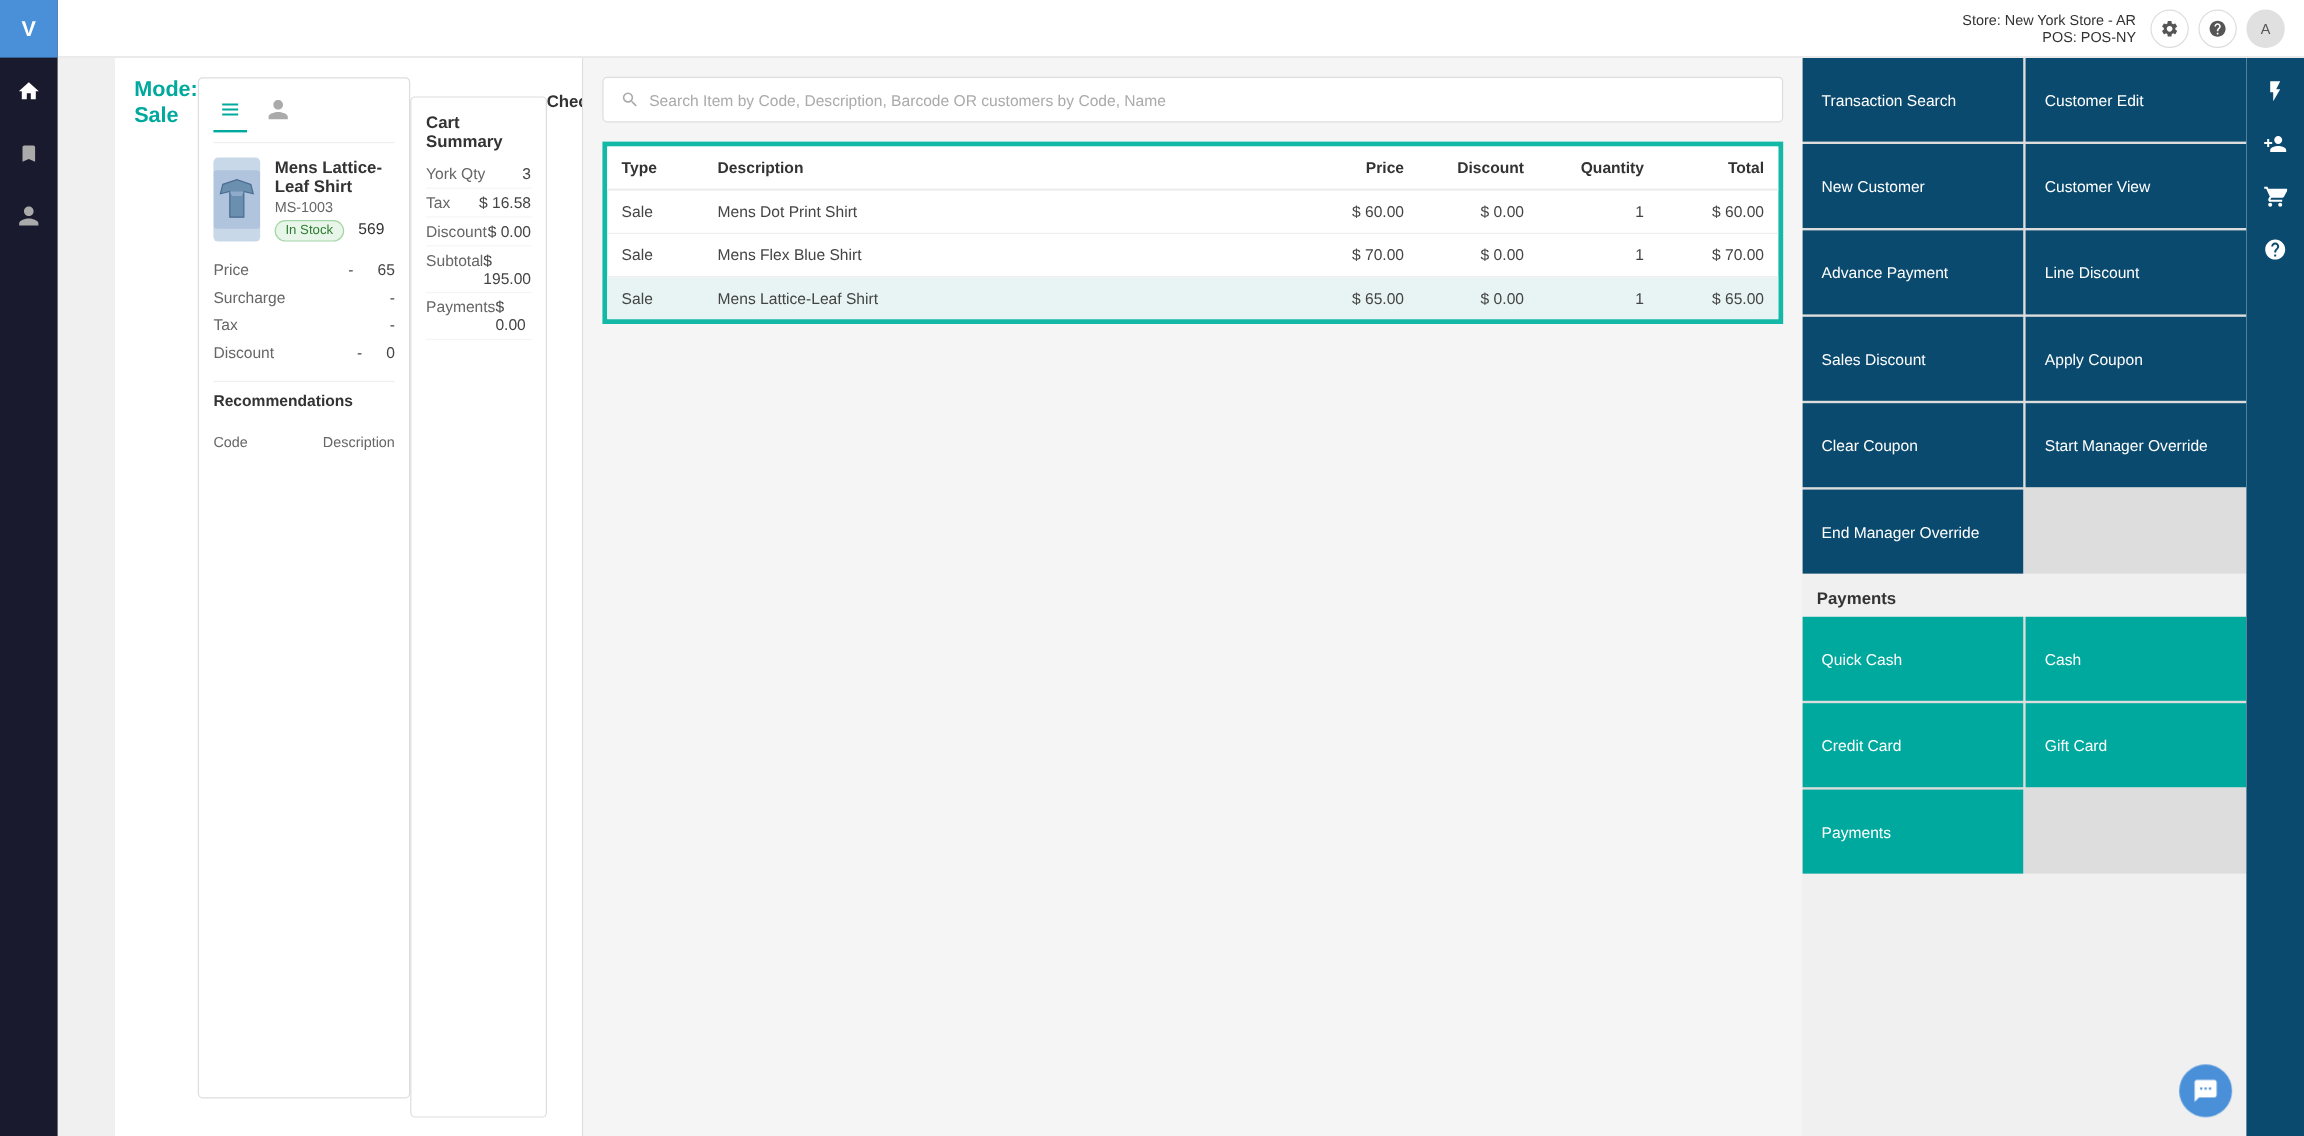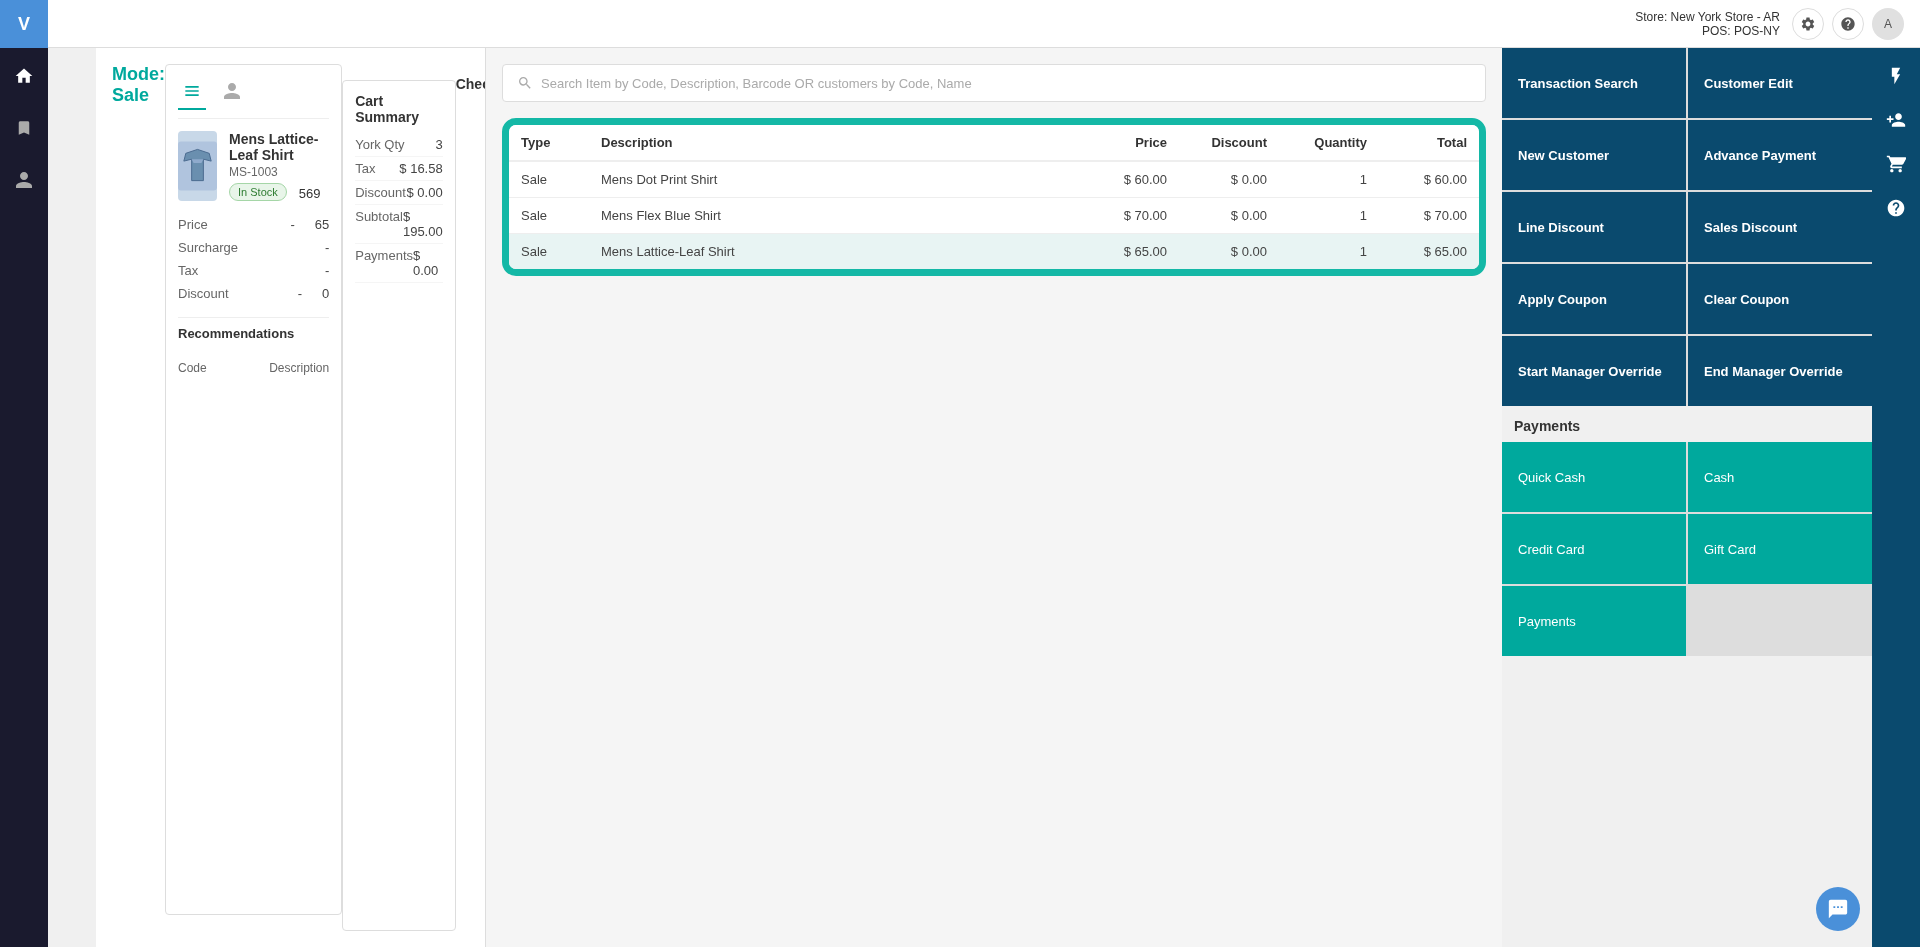--- a/index.html
+++ b/index.html
@@ -245,23 +245,23 @@
       display: flex;
       align-items: center;
       gap: 8px;
       margin-bottom: 16px;
       color: #aaa;
       font-size: 13px;
     }
 
     .items-table {
       background: white;
-      border-radius: 14px;
+      border-radius: 0;
       overflow: hidden;
-      border: 7px solid #14b8a6;
+      border: 4px solid #14b8a6;
     }
     .table-header {
       display: grid;
       grid-template-columns: 80px 1fr 100px 100px 100px 100px;
       padding: 10px 12px;
       background: white;
       border-bottom: 2px solid #eee;
       font-weight: bold;
       font-size: 13px;
       color: #333;
@@ -290,21 +290,21 @@
       grid-template-columns: 1fr 1fr;
       gap: 2px;
       background: #ddd;
     }
     .action-btn {
       background: #0a4a6e;
       color: white;
       padding: 20px 16px;
       cursor: pointer;
       font-size: 13px;
-      font-weight: 700;
+      font-weight: 400;
       min-height: 70px;
       display: flex;
       align-items: center;
     }
 
     .payments-section { padding: 12px 0 0; }
     .payments-title { font-size: 14px; font-weight: bold; color: #333; padding: 0 12px 8px; }
     .payments-grid {
       display: grid;
       grid-template-columns: 1fr 1fr;
@@ -429,21 +429,21 @@
         <div class="product-image">
           <svg viewBox="0 0 40 50" fill="none" xmlns="http://www.w3.org/2000/svg">
             <rect width="40" height="50" fill="#b0c4de" rx="3"></rect>
             <path d="M8 12 L20 8 L32 12 L34 20 L26 18 L26 40 L14 40 L14 18 L6 20 Z" fill="#6a8faf" stroke="#4a6a8f" stroke-width="1"></path>
             <path d="M14 18 L26 18 L24 22 L16 22 Z" fill="#8faacc"></path>
           </svg>
         </div>
         <div class="product-info">
           <h3>Mens Lattice-Leaf Shirt</h3>
           <div class="product-code">MS-1003</div>
-          <div style="display:flex;align-items:flex-end;gap:6px;margin-top:4px">
+          <div style="display:flex;align-items:flex-start;gap:6px;margin-top:4px">
             <span class="in-stock-badge">In Stock</span>
             <span class="stock-qty">569</span>
           </div>
         </div>
       </div>
 
       <div class="product-details">
         <div class="detail-row">
           <span class="label">Price</span>
           <div style="display:flex;gap:20px">
@@ -550,20 +550,21 @@
         <div style="text-align:right">$ 65.00</div>
       </div>
     </div>
   </div>
 
   <div class="right-panel">
     <div class="action-grid">
       <div class="action-btn">Transaction Search</div>
       <div class="action-btn">Customer Edit</div>
       <div class="action-btn">New Customer</div>
+      <div class="action-btn">Customer View</div>
       <div class="action-btn">Advance Payment</div>
       <div class="action-btn">Line Discount</div>
       <div class="action-btn">Sales Discount</div>
       <div class="action-btn">Apply Coupon</div>
       <div class="action-btn">Clear Coupon</div>
       <div class="action-btn">Start Manager Override</div>
       <div class="action-btn">End Manager Override</div>
     </div>
 
     <div class="payments-section">

